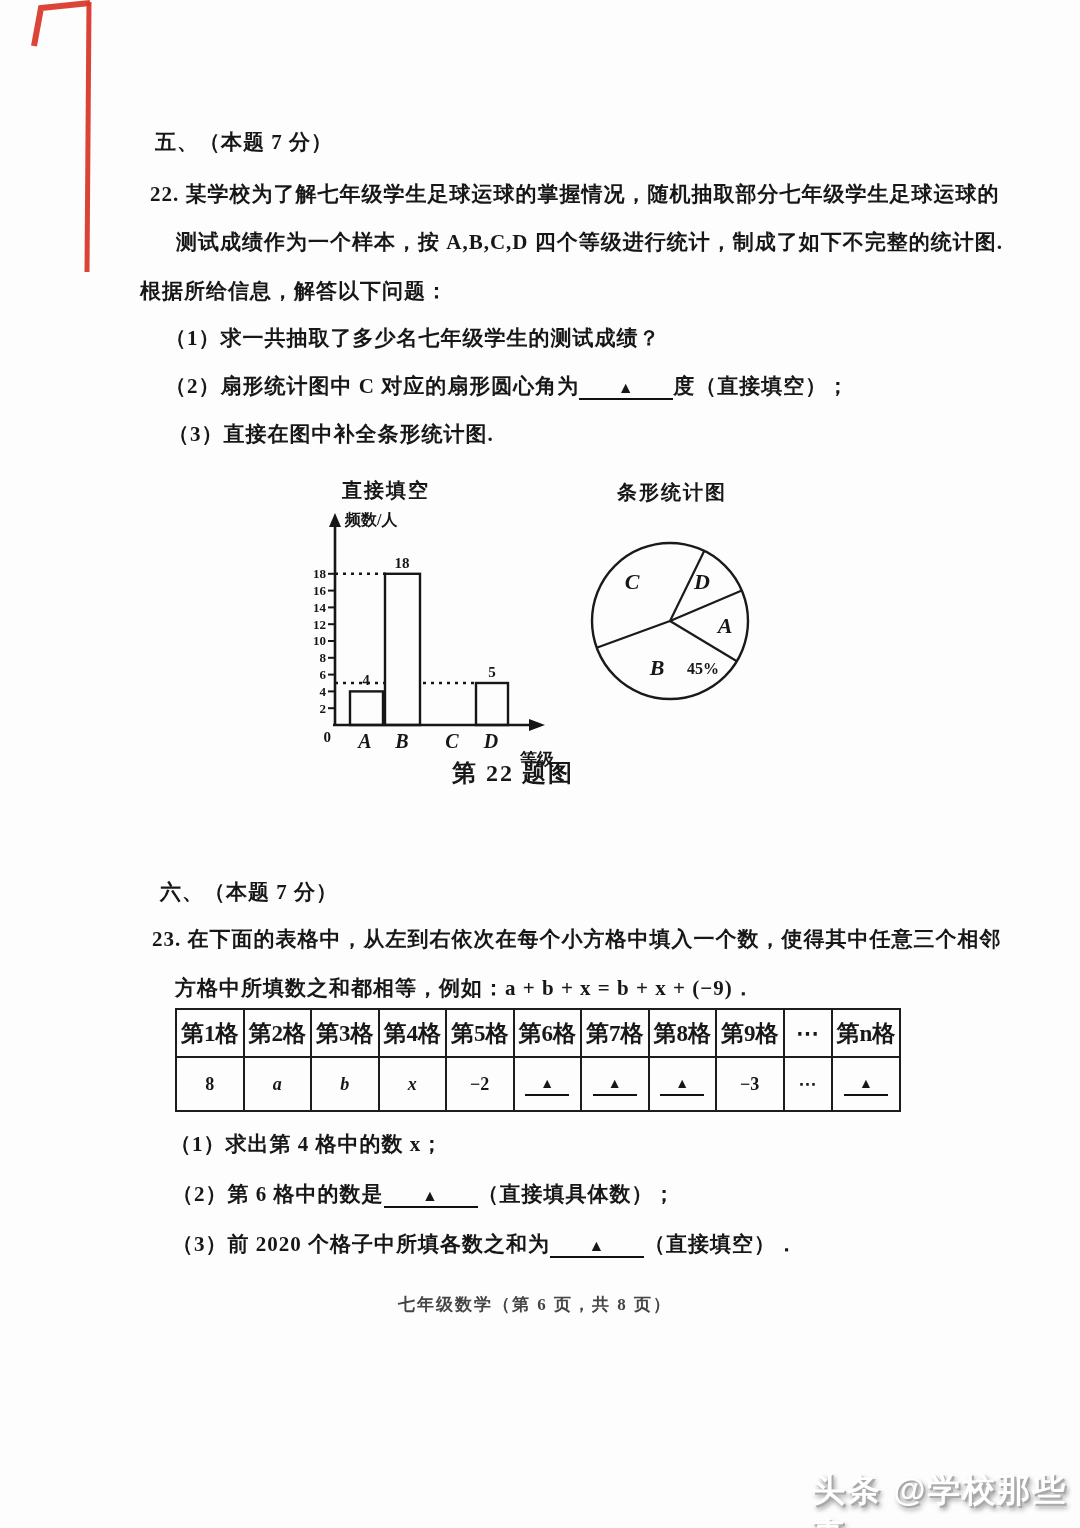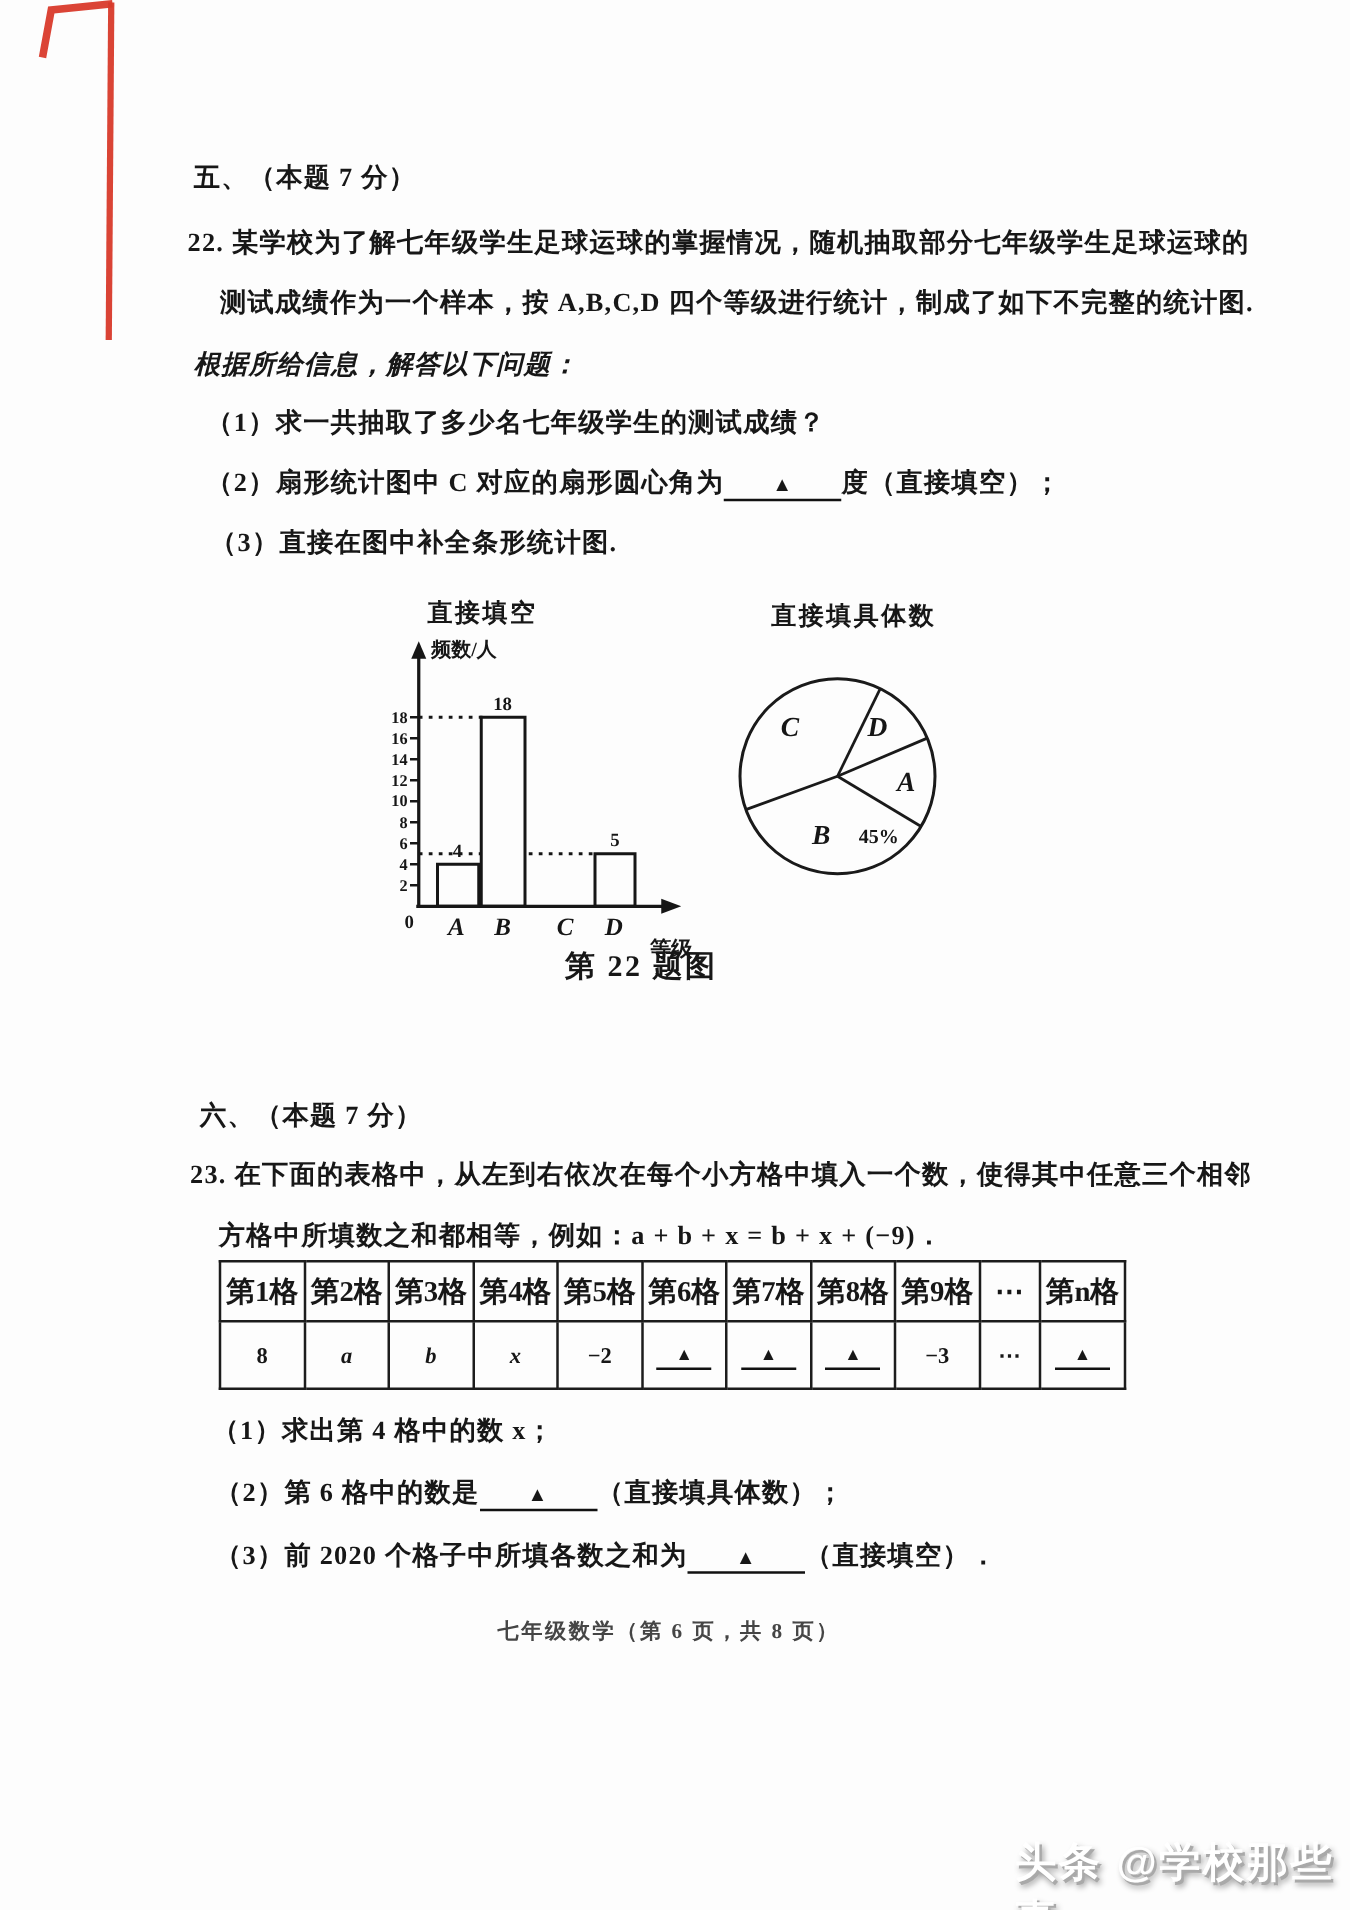--- a/index.html
+++ b/index.html
@@ -45,21 +45,21 @@
 <div class="page">
 
   <svg width="130" height="290" style="position:absolute;left:0;top:0;">
     <path d="M34,46 L41,8 L90,3" stroke="#d93a2b" stroke-width="6" fill="none" opacity="0.95"></path>
     <line x1="89" y1="2" x2="87" y2="272" stroke="#d93a2b" stroke-width="5" opacity="0.95"></line>
   </svg>
 
   <div class="t" style="left:155px;top:128px;">五、（本题 7 分）</div>
   <div class="t" style="left:150px;top:180px;">22. 某学校为了解七年级学生足球运球的掌握情况，随机抽取部分七年级学生足球运球的</div>
   <div class="t" style="left:152px;top:228px;margin-left:24px;">测试成绩作为一个样本，按 A,B,C,D 四个等级进行统计，制成了如下不完整的统计图.</div>
-  <div class="t" style="left:155px;top:277px;font-style:italic;">根据所给信息，解答以下问题：</div>
+  <div class="t" style="left:140px;top:277px;">根据所给信息，解答以下问题：</div>
   <div class="t" style="left:165px;top:324px;">（1）求一共抽取了多少名七年级学生的测试成绩？</div>
   <div class="t" style="left:165px;top:372px;">
     <span>（2）扇形统计图中 C 对应的扇形圆心角为</span><span class="blank">▲</span><span>度（直接填空）；</span>
   </div>
   <div class="t" style="left:168px;top:420px;">（3）直接在图中补全条形统计图.</div>
 
   <div class="chart-title" style="left:342px;top:477px;">直接填空</div>
   <svg width="280" height="275" style="position:absolute;left:305px;top:505px;">
 
     <text x="40" y="20" font-size="16">频数/人</text>
@@ -106,21 +106,21 @@
 
     <g font-size="20" font-style="italic" text-anchor="middle">
       <text x="60" y="243">A</text>
       <text x="97" y="243">B</text>
       <text x="147" y="243">C</text>
       <text x="186" y="243">D</text>
     </g>
     <text x="215" y="260" font-size="17">等级</text>
   </svg>
 
-  <div class="chart-title" style="left:617px;top:479px;">直接填具体数</div>
+  <div class="chart-title" style="left:617px;top:479px;">条形统计图</div>
   <svg width="210" height="200" style="position:absolute;left:575px;top:525px;">
     <circle cx="95" cy="96" r="78" fill="#fdfdfd" stroke="#1a1a1a" stroke-width="2.4"></circle>
     <g stroke="#1a1a1a" stroke-width="2.2">
       <line x1="95" y1="96" x2="129.2" y2="25.9"></line>
       <line x1="95" y1="96" x2="166.8" y2="65.5"></line>
       <line x1="95" y1="96" x2="161.9" y2="136.2"></line>
       <line x1="95" y1="96" x2="21.7" y2="122.7"></line>
     </g>
     <g font-size="22" font-style="italic" text-anchor="middle">
       <text x="57" y="64">C</text>

